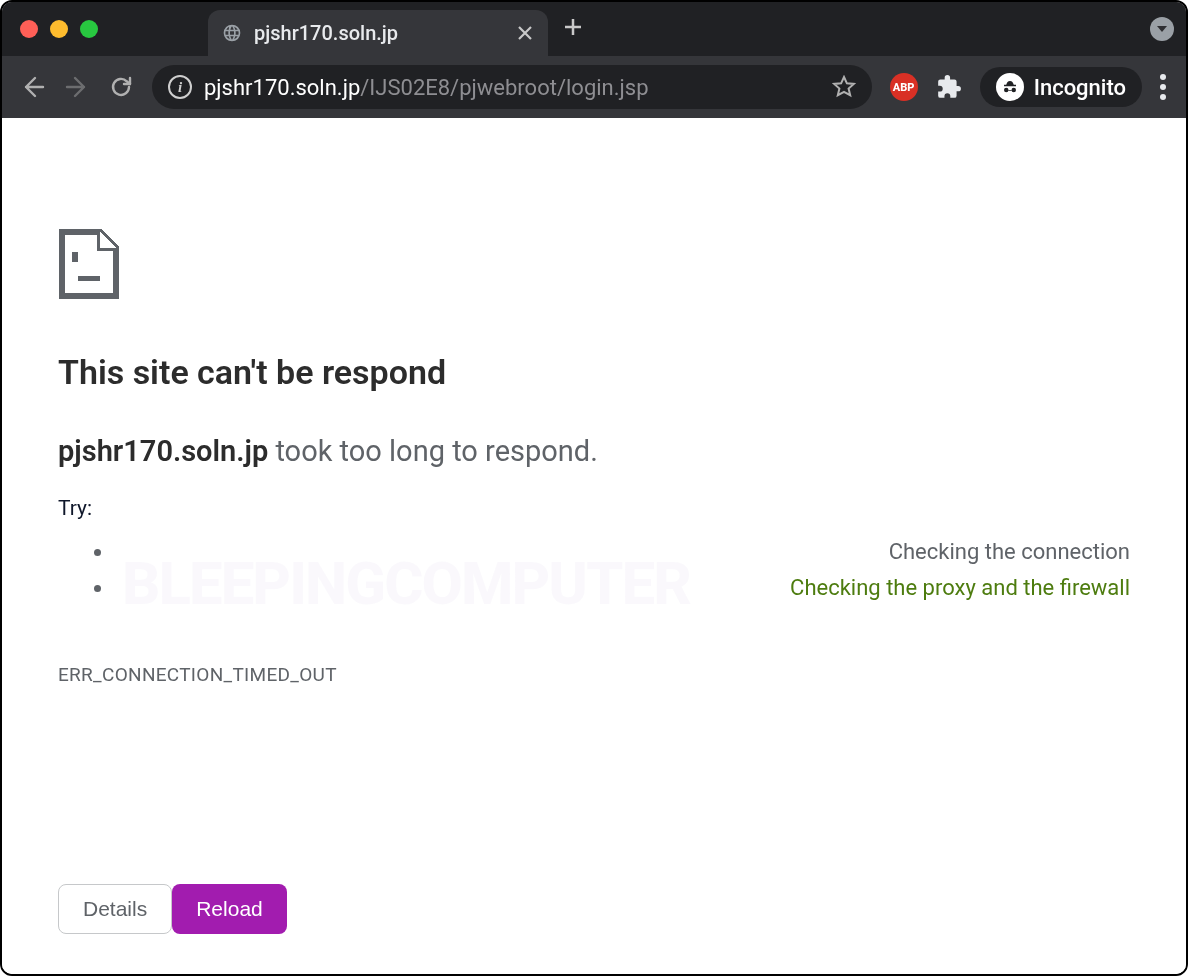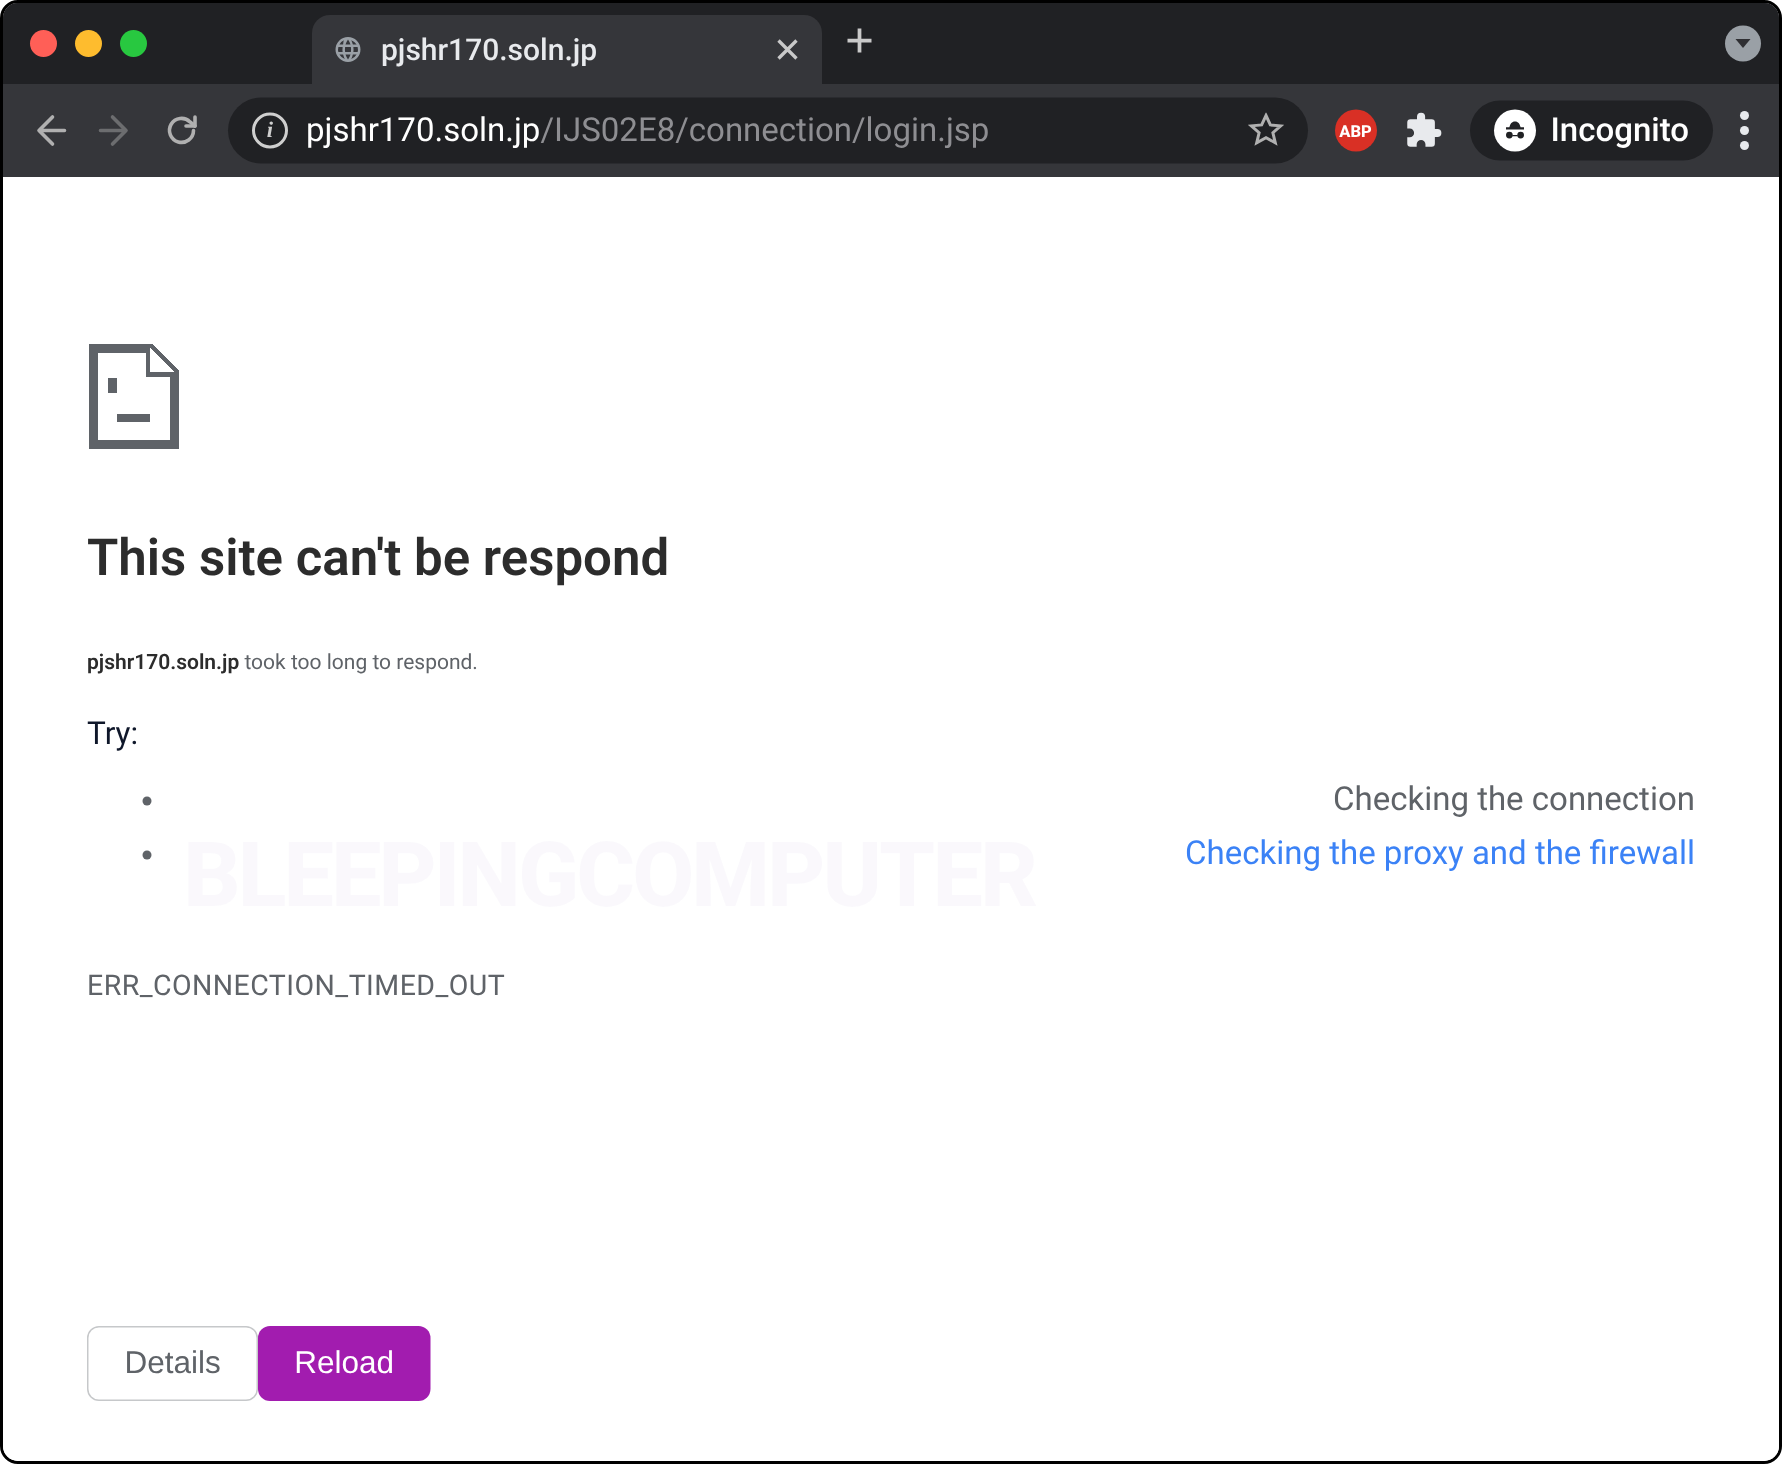--- a/index.html
+++ b/index.html
@@ -42,26 +42,26 @@
   .kebab-icon{width:8px;height:26px;display:flex;flex-direction:column;justify-content:space-between;cursor:pointer;}
   .kebab-icon span{width:6px;height:6px;background:#e8eaed;border-radius:50%;}
 
   
   .content { flex:1; position:relative; background:#fff; color:#2b2b2b;}
   .watermark{position:absolute; top:430px; left:120px; font-size:60px; font-weight:800; color:#4c1d95;opacity:.025; letter-spacing:-2px; white-space:nowrap; pointer-events:none;}
   .err-wrap{position:absolute; left:56px; top:110px; right:56px;}
   .sadfile{margin-bottom:48px;}
   .sadfile svg{width:62px;height:72px;shape-rendering:crispEdges;}
   h1.error-title{font-size:34px;font-weight:600;color:#2c2c2c;margin-bottom:42px;}
-  .subtitle{font-size:14px;color:#5f6368;margin-bottom:28px;margin-top:23px;}
+  .subtitle{font-size:29px;color:#5f6368;margin-bottom:28px;margin-top:23px;}
   .subtitle strong{color:#2c2c2c;font-weight:600;}
   .try-label{font-size:21px;color:#0f172a;margin-bottom:14px;}
   ul.suggestions{list-style:disc;padding-left:56px;}
   ul.suggestions li{font-size:22px;color:#5f6368;line-height:1.65;text-align:right;}
-  ul.suggestions li a{color:#3b82f6;text-decoration:none;}
+  ul.suggestions li a{color:#4d7c0f;text-decoration:none;}
   .errcode{font-size:19px;color:#5f6368;margin-top:56px;letter-spacing:.3px;}
   .btn-row{position:absolute;left:56px;right:56px;bottom:40px;display:flex;justify-content:flex-start;}
   .btn{height:50px;border-radius:8px;font-size:21px;font-weight:500;padding:0 24px;cursor:pointer;display:flex;align-items:center;}
   .btn.secondary{background:#fff;border:1.5px solid #c6c8ca;color:#5f6368;}
   .btn.primary{background:#a21caf;border:none;color:#fff;}
 </style>
 </head>
 <body>
 
 <div class="chrome">
@@ -100,21 +100,21 @@
         <path d="M11 4l9 9-9 9M20 13H3"></path>
       </svg>
     <svg class="nav-icon" viewBox="0 0 26 26">
         <path d="M21 13a8 8 0 11-2.3-5.7L22 10"></path>
         <path d="M22 4v6h-6"></path>
       </svg>
 
     <div class="omnibox">
       <span class="info-icon">i</span>
       <span>
-        <span class="url-host">pjshr170.soln.jp</span><span class="url-path">/IJS02E8/connection/login.jsp</span>
+        <span class="url-host">pjshr170.soln.jp</span><span class="url-path">/IJS02E8/pjwebroot/login.jsp</span>
       </span>
       <svg class="star-icon" viewBox="0 0 24 24">
           <path d="M12 2l2.9 6.3 6.9.6-5.2 4.6 1.6 6.7L12 16.8 5.8 20.2l1.6-6.7L2.2 8.9l6.9-.6L12 2z"></path>
         </svg>
     </div>
 
     <div class="ext-badge abp">ABP</div>
     <svg class="puzzle-icon" viewBox="0 0 24 24">
         <path d="M20.5 11H19V7a2 2 0 00-2-2h-4V3.5a2.5 2.5 0 10-5 0V5H4a2 2 0 00-2 2v3.8h1.5a2.7 2.7 0 010 5.4H2V20a2 2 0 002 2h3.8v-1.5a2.7 2.7 0 015.4 0V22H17a2 2 0 002-2v-4h1.5a2.5 2.5 0 000-5z"></path>
       </svg>

